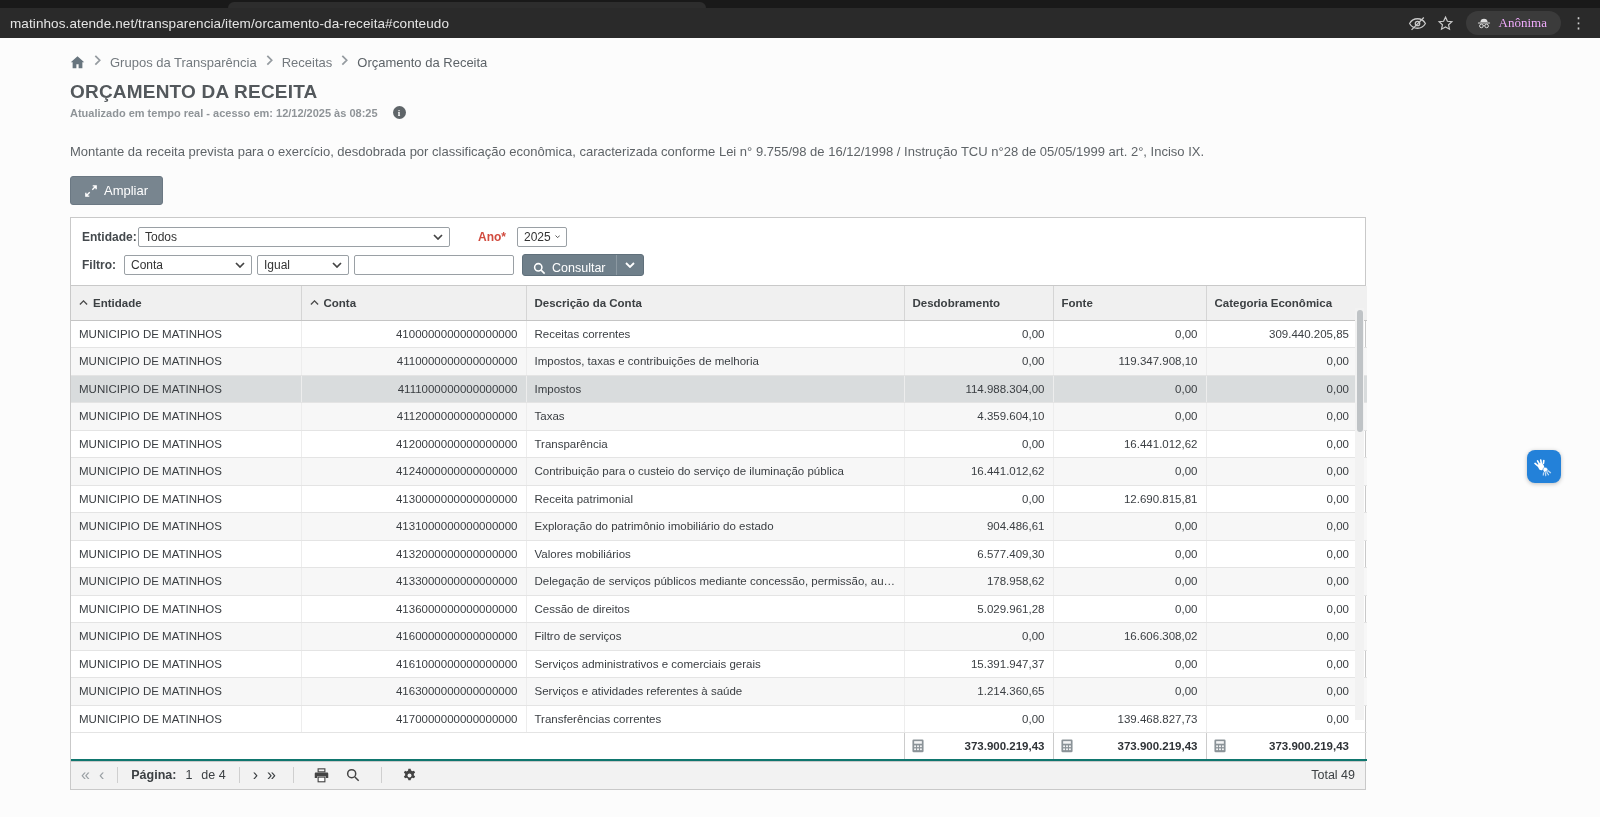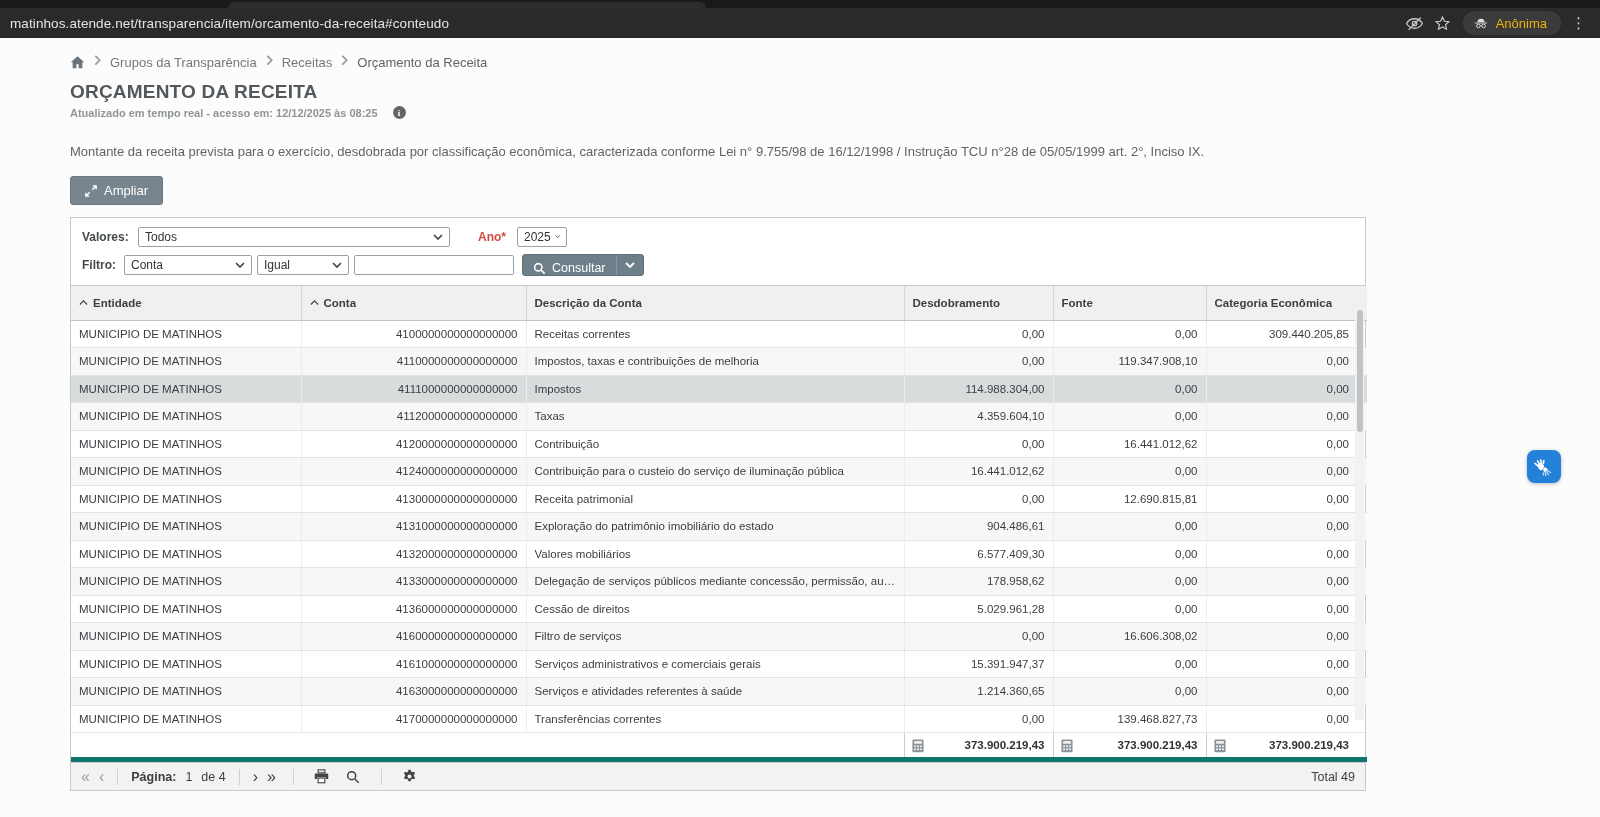--- a/index.html
+++ b/index.html
@@ -10,21 +10,21 @@
   .chrome { width:100%; }
   .tabstrip { height:8px; background:#191919; position:relative; }
   .tabstrip .tab { position:absolute; left:228px; top:2px; width:478px; height:6px;
     background:#2d2d2d; border-radius:8px 8px 0 0; }
   .toolbar { height:30px; background:#2a2a2a; display:flex; align-items:center;
     padding:0 10px; color:#e3e3e3; }
   .url { font-size:13.5px; letter-spacing:.1px; color:#e5e5e5; flex:0 0 auto; }
   .toolbar .spacer { flex:1; }
   .tb-ico { display:flex; align-items:center; justify-content:center; width:28px; height:26px; }
   .incog-pill { display:flex; align-items:center; gap:7px; background:#3b3b3b;
-    border-radius:14px; padding:4px 14px 4px 10px; margin:0 6px; font-size:13px; color:#eab308; }
+    border-radius:14px; padding:4px 14px 4px 10px; margin:0 6px; font-size:13px; color:#f0abfc;font-family:Liberation Serif, serif; }
   .dots { color:#cfcfcf; font-size:15px; letter-spacing:0; padding:0 4px; }
 
   
   .content { margin-left:70px; width:1296px; }
   .crumbs { display:flex; align-items:flex-start; gap:9px; margin-top:17px;
     font-size:13px; color:#73797e; }
   .crumbs .crumb { cursor:pointer; }
   .crumbs .current { color:#5d6368; }
   .page-title { margin-top:11px; font-size:19px; font-weight:bold; color:#53585c; letter-spacing:.2px; }
   .subtitle { margin-top:3px; font-size:11px; font-weight:bold; color:#8f9498;
@@ -62,21 +62,21 @@
   thead th:last-child { border-right:none; }
   thead th .hdr { display:flex; align-items:center; gap:5px; }
   tbody td { height:27.5px; font-size:11.5px; color:#3a3e42; padding:0 8px;
     border-bottom:1px solid #e4e4e4; border-right:1px solid #ededed;
     overflow:hidden; white-space:nowrap; text-overflow:ellipsis; }
   tbody td:last-child { border-right:none; padding-right:18px; }
   td.num, td.conta { text-align:right; }
   tbody tr.alt td { background:#f7f7f7; }
   tbody tr.hl td { background:#d9dcdd; }
   tfoot td { height:27px; font-size:11.5px; font-weight:bold; color:#2f3337;
-    border-top:1px solid #bdbdbd; border-bottom:5px solid #0f766e; }
+    border-top:1px solid #bdbdbd; border-bottom:2px solid #0f766e; }
   tfoot td.tot { border-left:1px solid #ccc; text-align:right; padding:0 8px; position:relative; }
   tfoot td.tot:last-child { padding-right:18px; }
   tfoot .calc { position:absolute; left:7px; top:6px; }
 
   .vscroll { position:absolute; top:22px; right:1px; width:9px; height:412px; background:#f2f2f2; }
   .vscroll .thumb { position:absolute; top:2px; left:1.5px; width:6px; height:122px;
     background:#bfc3c6; border-radius:3px; }
 
   
   .tfooter { height:28px; background:#f2f2f2; border-top:1px solid #c9c9c9;
@@ -168,21 +168,21 @@
         <path d="M5.5 8.5L1 13M5 13H1V9"></path>
     </svg>
     <span>Ampliar</span>
   </div>
 
   
   <div class="panel">
 
     <div class="filters">
       <div class="frow">
-        <span class="flabel" style="width:56px;">Valores:</span>
+        <span class="flabel" style="width:56px;">Entidade:</span>
         <span class="sel" style="width:312px;">
           <span>Todos</span>
           <svg width="10" viewBox="0 0 10 6" fill="none" stroke="#444" stroke-width="1.7">
               <path d="M1 1l4 4 4-4"></path>
             </svg>
         </span>
         <span class="ano" style="margin-left:28px;">Ano*</span>
         <span class="sel" style="width:50px; margin-left:11px; gap:4px;">
           <span>2025</span>
           <svg width="9" viewBox="0 0 10 6" fill="none" stroke="#444" stroke-width="1.7">
@@ -285,21 +285,21 @@
     <td>MUNICIPIO DE MATINHOS</td>
     <td class="conta">4112000000000000000</td>
     <td>Taxas</td>
     <td class="num">4.359.604,10</td>
     <td class="num">0,00</td>
     <td class="num">0,00</td>
   </tr>
             <tr>
     <td>MUNICIPIO DE MATINHOS</td>
     <td class="conta">4120000000000000000</td>
-    <td>Contribuição</td>
+    <td>Transparência</td>
     <td class="num">0,00</td>
     <td class="num">16.441.012,62</td>
     <td class="num">0,00</td>
   </tr>
             <tr class="alt">
     <td>MUNICIPIO DE MATINHOS</td>
     <td class="conta">4124000000000000000</td>
     <td>Contribuição para o custeio do serviço de iluminação pública</td>
     <td class="num">16.441.012,62</td>
     <td class="num">0,00</td>

